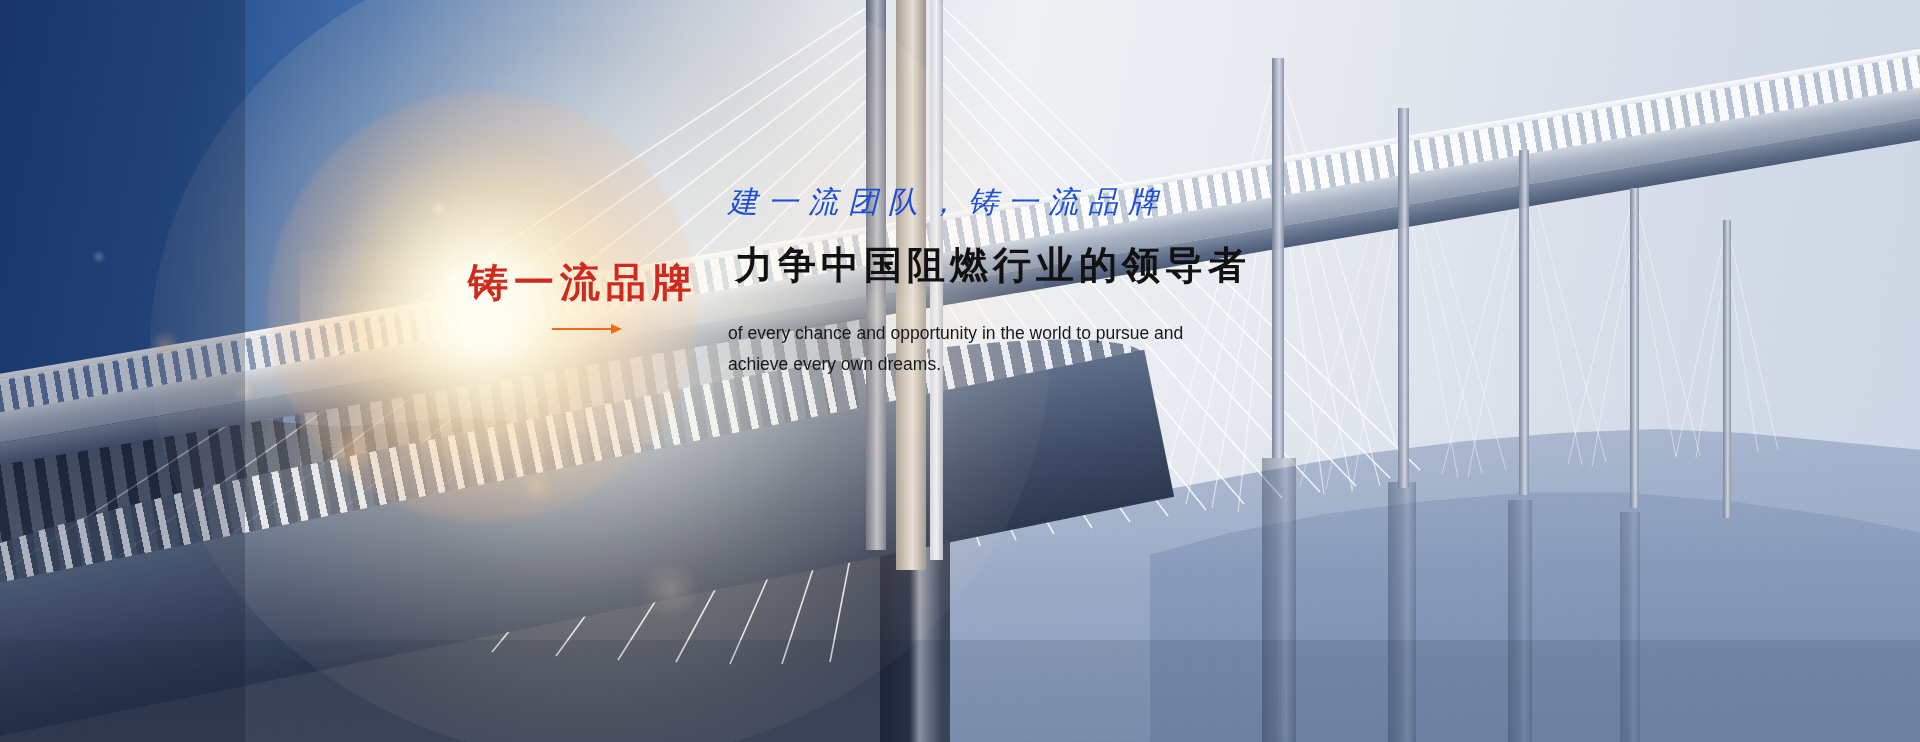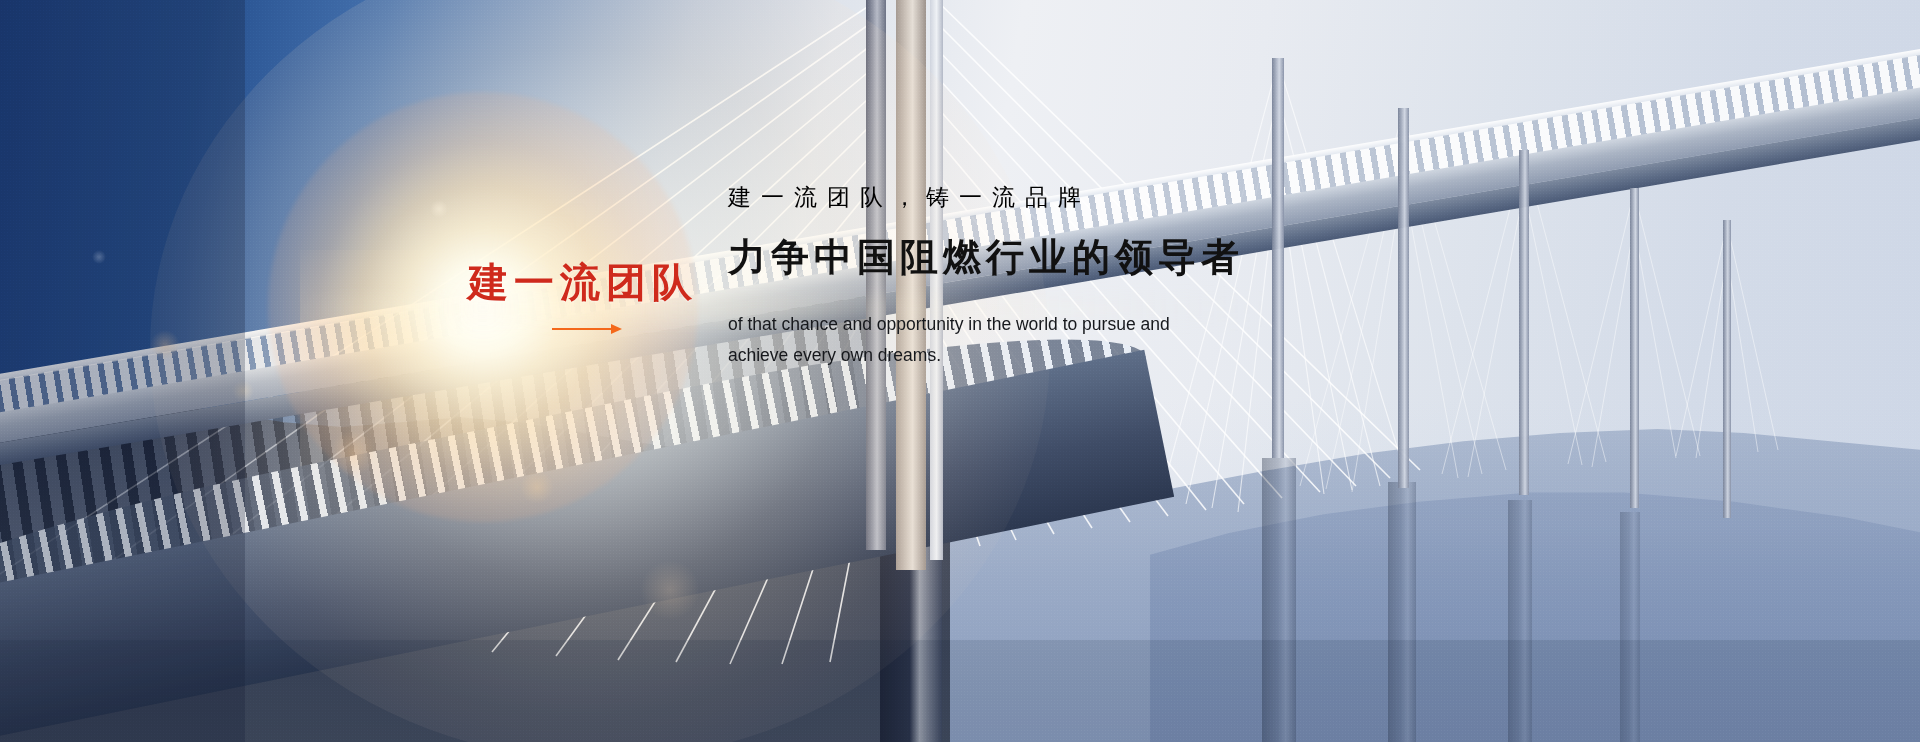--- a/index.html
+++ b/index.html
@@ -322,36 +322,38 @@
   }
 
   .text-block {
     position: absolute;
     left: 728px;
     top: 184px;
     width: 740px;
   }
   .headline-sub {
     font-family: "DejaVu Sans", "Liberation Sans", sans-serif;
-    font-size: 23px;
+    font-size: 30px;
     font-weight: 400;
     letter-spacing: 10px;
-    color: #000000;
+    color: #1d4ed8;
     line-height: 1.2;
     white-space: nowrap;
+    font-style: italic;
   }
   .headline-main {
     font-family: "DejaVu Sans", "Liberation Sans", sans-serif;
     font-size: 38px;
     font-weight: 700;
     letter-spacing: 5px;
     color: #111111;
     line-height: 1.25;
     margin-top: 22px;
     white-space: nowrap;
+    margin-left: 7px;
   }
   .subcopy {
     margin-top: 28px;
     font-family: "Liberation Sans", "DejaVu Sans", sans-serif;
     font-size: 17.5px;
     font-weight: 400;
     color: #16181c;
     line-height: 1.78;
     width: 570px;
   }
@@ -474,30 +476,30 @@
     <div class="flare-dot fd7"></div>
 
     <div class="tint-left"></div>
     <div class="tint-bottom"></div>
     <div class="halftone"></div>
   </div>
 
   <div class="content">
 
     <div class="logo-block">
-      <div class="logo-text">建一流团队</div>
+      <div class="logo-text">铸一流品牌</div>
       <div class="logo-arrow">
         <span class="bar"></span>
         <span class="head"></span>
       </div>
     </div>
 
     <div class="text-block">
       <div class="headline-sub">建一流团队，铸一流品牌</div>
       <div class="headline-main">力争中国阻燃行业的领导者</div>
       <div class="subcopy">
-        <span class="ln"> of that chance and opportunity in the world to pursue and</span>
+        <span class="ln"> of every chance and opportunity in the world to pursue and</span>
         <span class="ln">achieve every own dreams.</span>
       </div>
     </div>
 
   </div>
 </div>
 
 </body></html>

